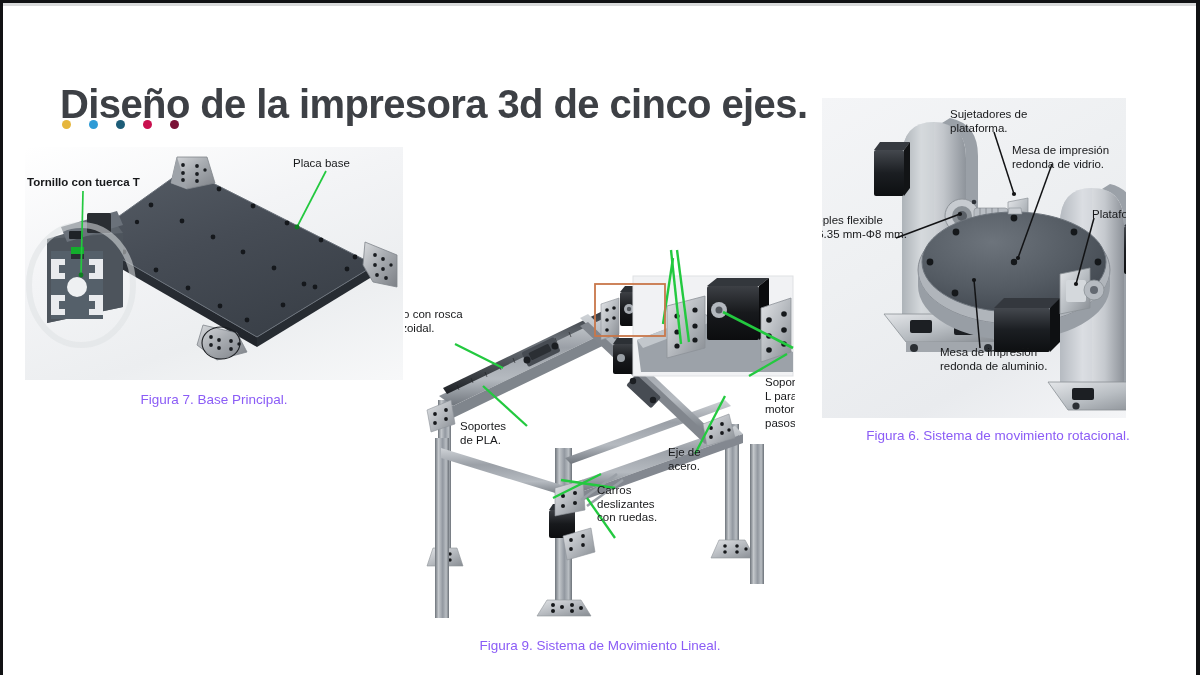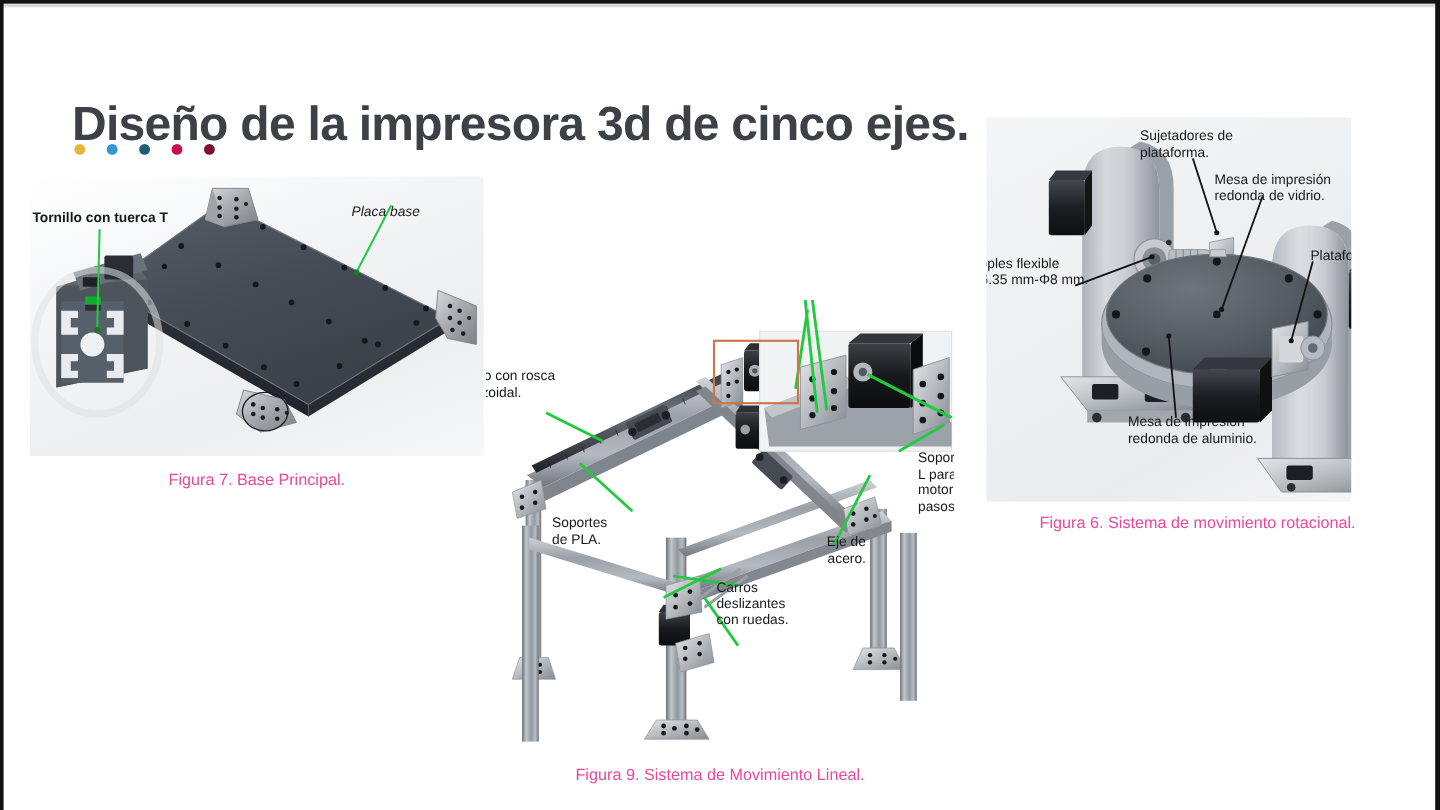--- a/index.html
+++ b/index.html
@@ -42,21 +42,21 @@
   
   .fig { position: absolute; }
   .fig-img {
     position: relative;
     overflow: hidden;
   }
   .caption {
     position: absolute;
     text-align: center;
     font-size: 13.5px;
-    color: #ec4899;
+    color: #8b5cf6;
     font-family: "Liberation Sans", sans-serif;
   }
 
   
   #fig7 { left: 25px; top: 147px; }
   #fig7 .fig-img {
     width: 378px; height: 233px;
     background: linear-gradient(160deg,#ffffff 0%,#f3f4f6 38%,#eceef0 70%,#f7f8f9 100%);
   }
   #fig7-caption { left: 25px; top: 392px; width: 378px; }
@@ -228,21 +228,21 @@
 
       <g stroke="#23c93f" stroke-width="1.7" fill="none">
         <line x1="58" y1="44" x2="56" y2="128"></line>
         <line x1="301" y1="24" x2="272" y2="80"></line>
       </g>
       <circle cx="56" cy="128" r="2.4" fill="#0f7d22"></circle>
       <circle cx="272" cy="80" r="2.4" fill="#0f7d22"></circle>
     </svg>
 
     <span class="lbl" style="left:2px; top:29px;font-weight:bold;">Tornillo con tuerca T</span>
-    <span class="lbl" style="left:268px; top:24px;font-style:italic;">Placa base</span>
+    <span class="lbl" style="left:268px; top:10px;">Placa base</span>
   </div>
 </div>
 <div class="caption" id="fig7-caption">Figura 7. Base Principal.</div>
 
 <div class="fig" id="fig8">
   <div class="fig-img">
     <svg width="390" height="372" viewBox="0 0 390 372">
       <defs>
         <linearGradient id="alum" x1="0" y1="0" x2="1" y2="0">
           <stop offset="0" stop-color="#6e747b"></stop>
@@ -478,26 +478,26 @@
         <line x1="210" y1="240" x2="156" y2="232"></line>
         <line x1="148" y1="250" x2="196" y2="226"></line>
         <line x1="210" y1="290" x2="182" y2="250"></line>
         <line x1="290" y1="206" x2="320" y2="148"></line>
         <line x1="344" y1="128" x2="382" y2="106"></line>
       </g>
     </svg>
 
     <span class="lbl" style="left:-30px; top:60px;">Husillo con rosca
 trapezoidal.</span>
-    <span class="lbl" style="left:55px; top:182px;">Soportes
+    <span class="lbl" style="left:55px; top:172px;">Soportes
 de PLA.</span>
     <span class="lbl" style="left:192px; top:236px;">Carros
 deslizantes
 con ruedas.</span>
-    <span class="lbl" style="left:284px; top:198px;text-align:right;">Eje de
+    <span class="lbl" style="left:263px; top:198px;">Eje de
 acero.</span>
     <span class="lbl" style="left:360px; top:128px;">Soporte L para
 motor a pasos.</span>
   </div>
 </div>
 <div class="caption" id="fig8-caption">Figura 9. Sistema de Movimiento Lineal.</div>
 
 <div class="fig" id="fig9">
   <div class="fig-img">
     <svg width="352" height="320" viewBox="0 0 352 320">

